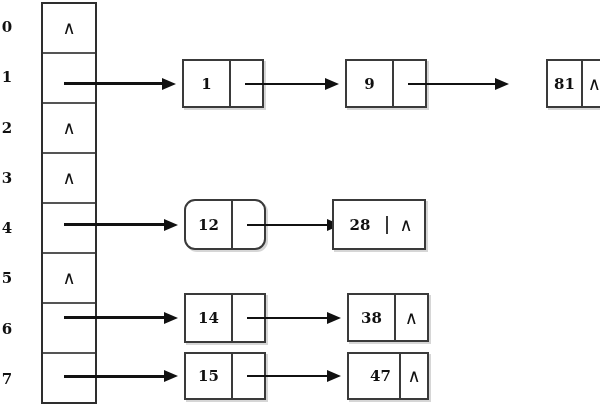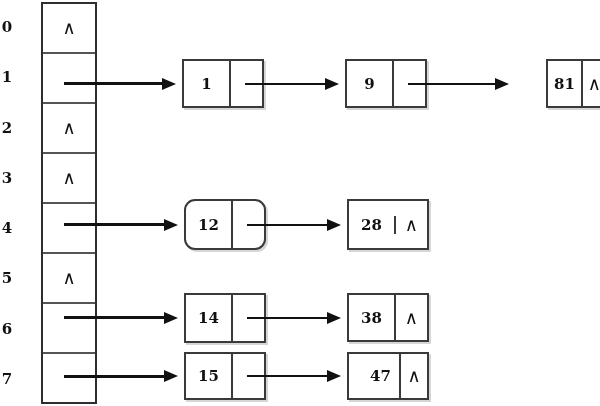--- a/index.html
+++ b/index.html
@@ -134,21 +134,21 @@
     <div class="idx" style="top: 152.75px; height: 50.25px; line-height: 50.25px;">3</div>
     <div class="idx" style="top: 203px; height: 50.25px; line-height: 50.25px;">4</div>
     <div class="arrow-line" style="left: 64px; top: 223px; width: 102px; height: 3px;"></div>
     <div class="arrow-head" style="left: 164px; top: 218.5px;"></div>
     <div class="node" style="left: 184px; top: 199px; width: 82px; height: 51px; border-radius: 11px;">
       <div class="val">12</div>
       <div class="ptr"></div>
     </div>
     <div class="arrow-line" style="left: 247px; top: 223.5px; width: 82px; height: 2px;"></div>
     <div class="arrow-head" style="left: 327px; top: 218.5px;"></div>
-    <div class="node" style="left: 347px; top: 199px; width: 82px; height: 51px; align-items: center;">
+    <div class="node" style="left: 332px; top: 199px; width: 94px; height: 51px; align-items: center;">
       <div class="val">28</div>
       <div class="ptr">
         <div class="null-glyph">∧</div>
       </div>
     </div>
     <div class="idx" style="top: 253.25px; height: 50.25px; line-height: 50.25px;">5</div>
     <div class="idx" style="top: 303.5px; height: 50.25px; line-height: 50.25px;">6</div>
     <div class="arrow-line" style="left: 64px; top: 316px; width: 102px; height: 3px;"></div>
     <div class="arrow-head" style="left: 164px; top: 311.5px;"></div>
     <div class="node" style="left: 184px; top: 293px; width: 82px; height: 50px;">

